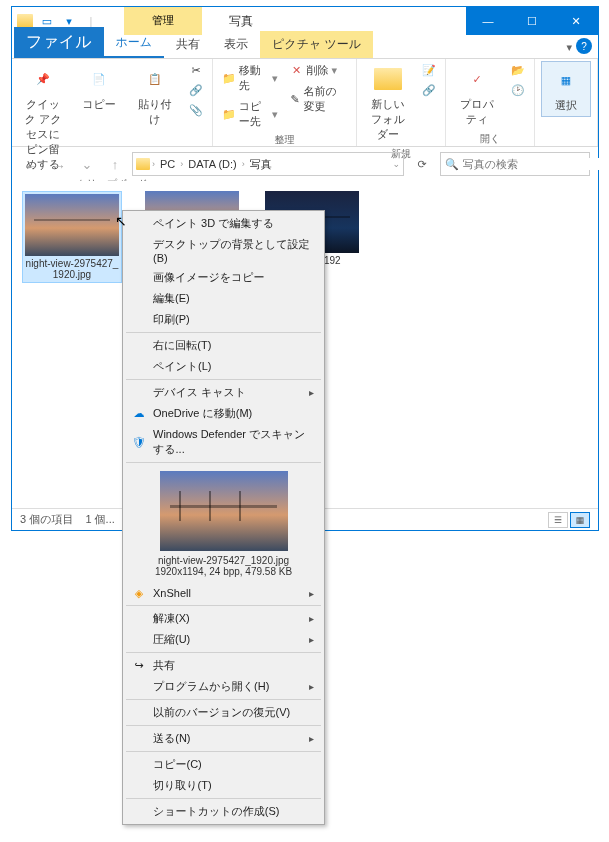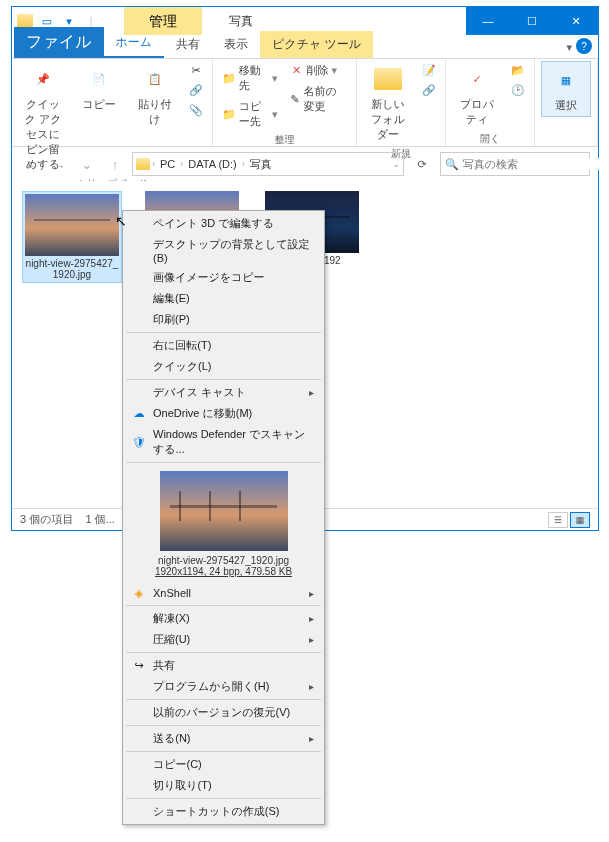--- a/index.html
+++ b/index.html
@@ -5,21 +5,21 @@
 * { box-sizing: border-box; margin: 0; padding: 0; font-family: "Yu Gothic UI", "Meiryo", sans-serif; font-size: 11px; }
 body { background: #fff; width: 609px; height: 842px; position: relative; }
 
 .window { position: absolute; left: 11px; top: 6px; width: 588px; height: 525px; border: 1px solid #0078d7; background: #fff; }
 
 .titlebar { height: 28px; background: #fff; display: flex; align-items: stretch; }
 .titlebar-left { display: flex; align-items: center; gap: 4px; padding: 0 4px; }
 .qat-btn { width: 18px; height: 18px; display: flex; align-items: center; justify-content: center; }
 .folder-mini { width: 16px; height: 14px; background: linear-gradient(#ffe9a6,#f9c846); border-radius: 1px; }
 .titlebar-tabs { display: flex; margin-left: 20px; }
-.context-tab { width: 78px; text-align: center; font-size: 14px; padding: 6px 18px; background: #fce690; }
+.context-tab { width: 78px; text-align: center; font-size: 11px; padding: 6px 18px; background: #fce690; }
 .context-title { width: 78px; text-align: center; font-size: 12px; padding: 6px 0; color: #333; }
 .titlebar-right { margin-left: auto; display: flex; }
 .winbtn { width: 44px; display: flex; align-items: center; justify-content: center; background: #0078d7; color: #fff; }
 
 .ribbon-tabs { height: 24px; display: flex; align-items: flex-end; border-bottom: 1px solid #d9d9d9; padding-left: 2px; position: relative; }
 .file-tab { background: #1979ca; color: #fff; padding: 5px 12px; font-size: 16px; }
 .r-tab { padding: 5px 12px; font-size: 12px; color: #444; margin-top: 15px; }
 .r-tab.active { border-bottom: 2px solid #1979ca; color: #1979ca; }
 .r-tab.pic { background: #fce690; color: #333; }
 .help-icon { position: absolute; right: 6px; top: 3px; width: 16px; height: 16px; border-radius: 50%; background: #0078d7; color: #fff; display: flex; align-items: center; justify-content: center; font-size: 10px; }
@@ -62,21 +62,21 @@
 .context-menu { position: absolute; left: 122px; top: 210px; width: 203px; background: #f0f0f0; border: 1px solid #aaa; box-shadow: 2px 2px 4px rgba(0,0,0,0.25); padding: 2px; z-index: 100; }
 .cm-item { display: flex; align-items: center; padding: 3px 6px 3px 28px; font-size: 11px; color: #222; position: relative; min-height: 20px; }
 .cm-item .cm-icon { position: absolute; left: 5px; width: 18px; height: 18px; display: flex; align-items: center; justify-content: center; }
 .cm-item.has-sub::after { content: "▸"; position: absolute; right: 8px; font-size: 10px; color: #555; }
 .cm-sep { height: 1px; background: #d0d0d0; margin: 2px 1px; }
 .cm-preview { padding: 6px; text-align: center; }
 .cm-preview-img { width: 128px; height: 80px; background: linear-gradient(180deg,#5b7bbf 0%,#d59a6f 55%,#3b4a60 100%); margin: 0 auto 4px; position: relative; }
 .cm-preview-img::after { content: ""; position: absolute; left: 8%; right: 8%; top: 42%; height: 3px; background: rgba(0,0,0,0.35); }
 .cm-preview-img::before { content: ""; position: absolute; left: 15%; top: 25%; width: 2px; height: 30px; background: rgba(0,0,0,0.4); box-shadow: 30px 0 0 rgba(0,0,0,0.4), 60px 0 0 rgba(0,0,0,0.4); }
 .cm-preview-name { font-size: 10px; color: #333; }
-.cm-preview-meta { font-size: 10px; color: #333; text-decoration: underline; }
+.cm-preview-meta { font-size: 10px; color: #333; }
 
 .cursor { position: absolute; left: 115px; top: 213px; z-index: 200; font-size: 14px; color: #000; pointer-events: none; }
 </style>
 </head>
 <body>
 
 <div class="window">
 
   <div class="titlebar">
     <div class="titlebar-left">
@@ -276,21 +276,21 @@
       <span>編集(E)</span>
     </div>
   <div class="cm-item">
       <span>印刷(P)</span>
     </div>
   <div class="cm-sep"></div>
   <div class="cm-item">
       <span>右に回転(T)</span>
     </div>
   <div class="cm-item">
-      <span>クイック(L)</span>
+      <span>ペイント(L)</span>
     </div>
   <div class="cm-sep"></div>
   <div class="cm-item has-sub">
       <span>デバイス キャスト</span>
     </div>
   <div class="cm-item">
       <span class="cm-icon" style="color:#0078d7">☁</span>
       <span>OneDrive に移動(M)</span>
     </div>
   <div class="cm-item">

